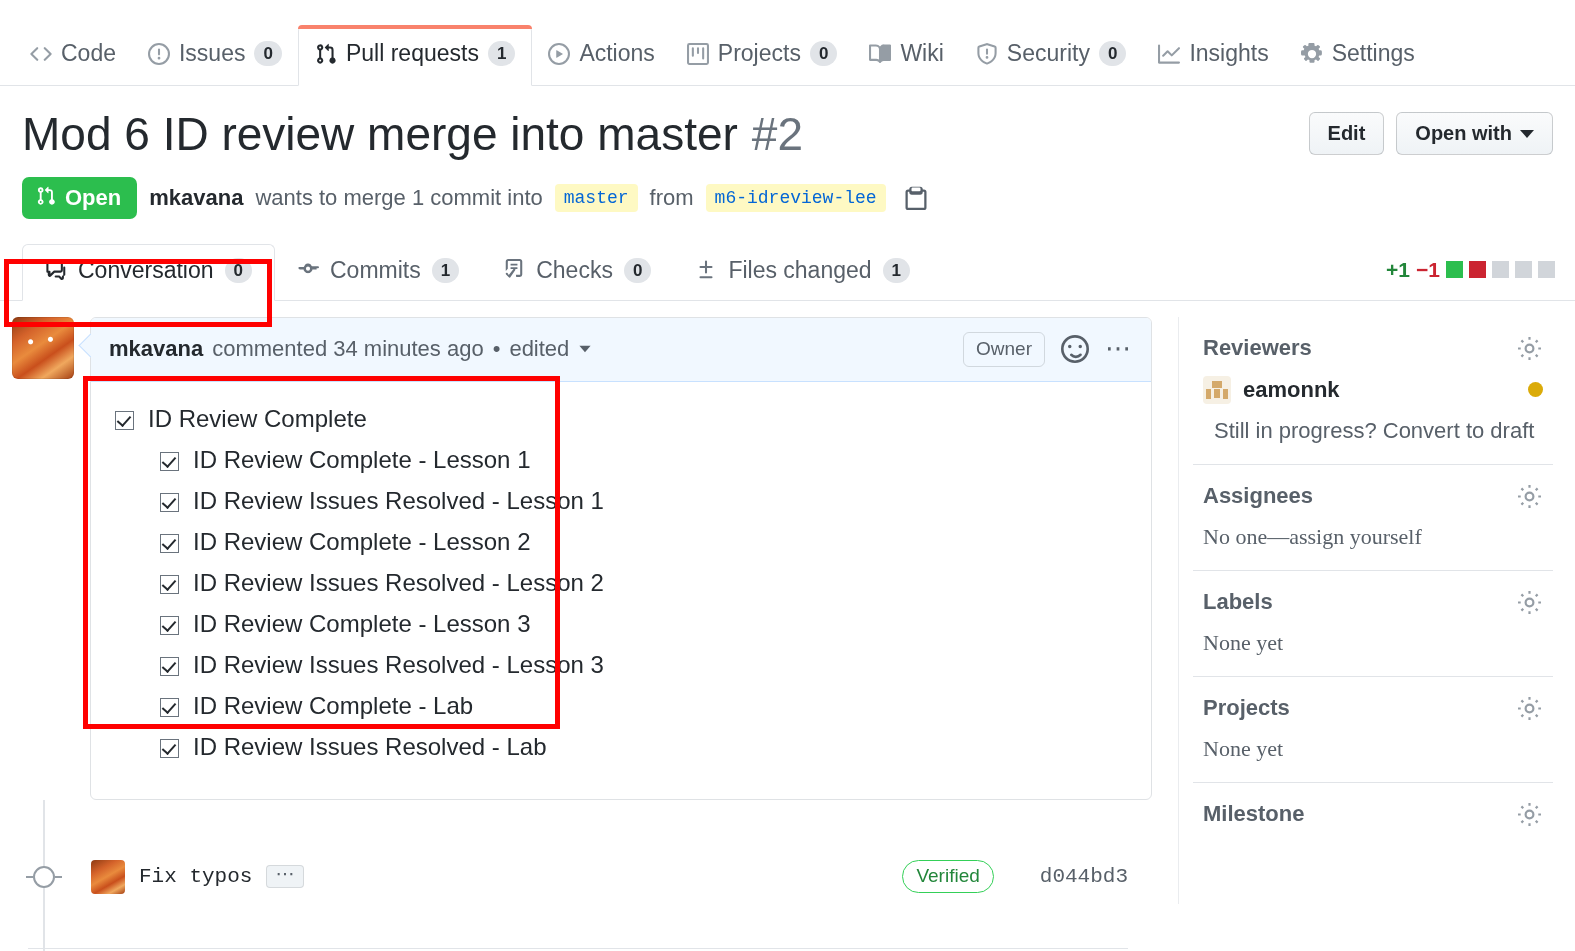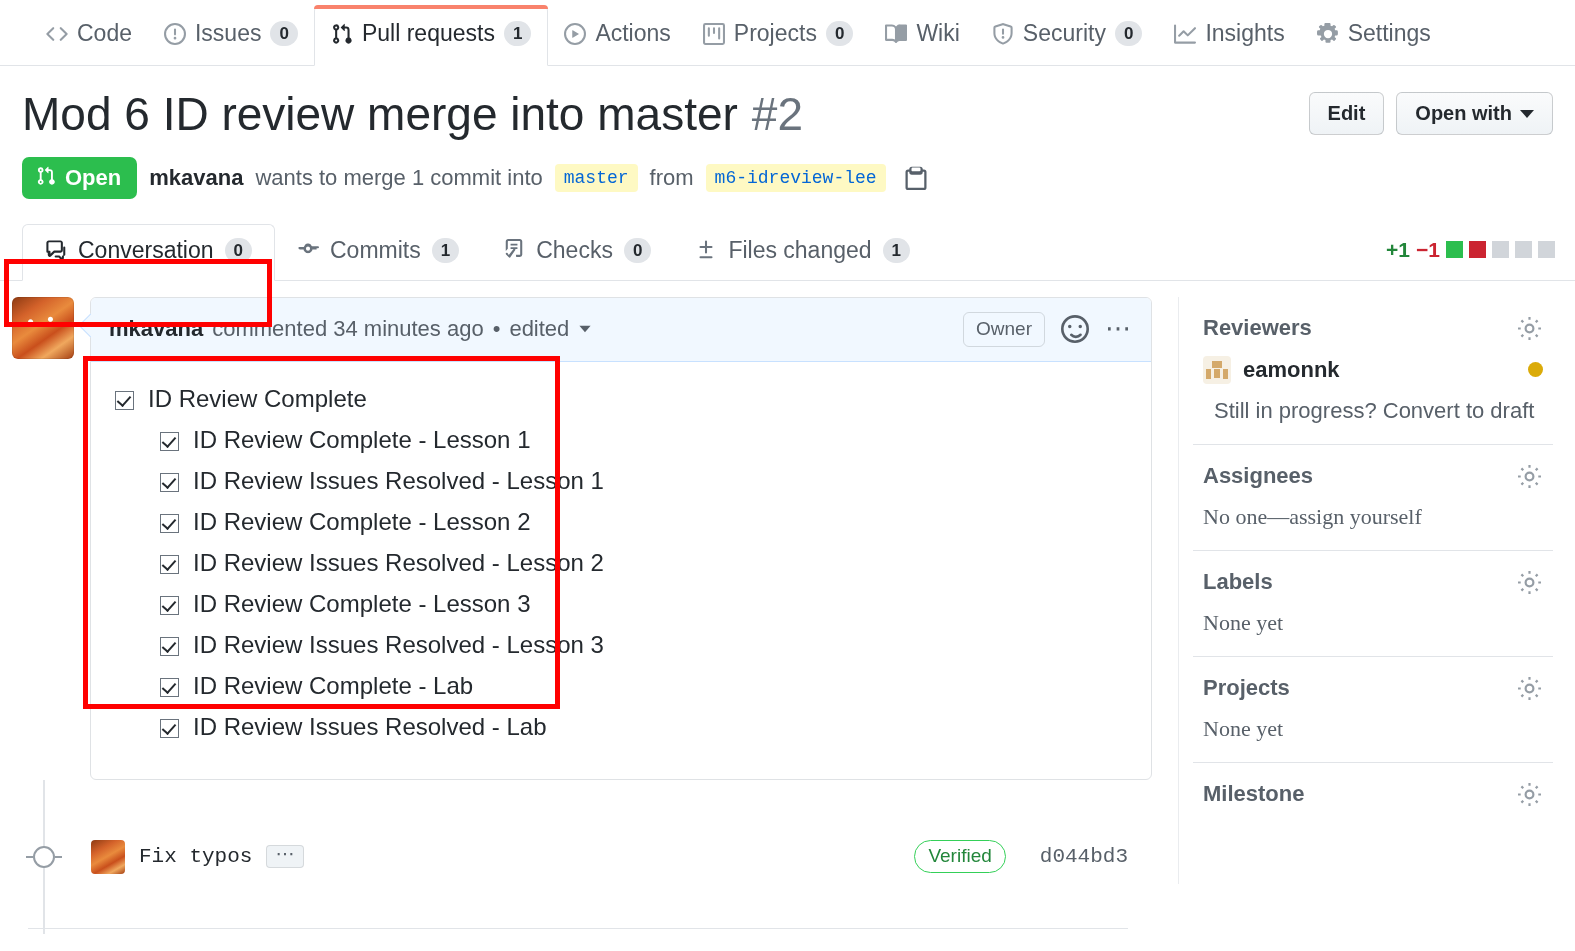--- a/index.html
+++ b/index.html
@@ -8,25 +8,25 @@
     width: 1575px; height: 951px;
     background: #ffffff;
     font-family: "Liberation Sans", sans-serif;
     color: #24292e;
     overflow: hidden;
   }
 
   
   .repo-nav {
     position: relative;
-    height: 66px;
+    height: 86px;
     border-bottom: 1px solid #e1e4e8;
     display: flex;
     align-items: flex-end;
-    padding-left: 30px;
+    padding-left: 14px;
   }
   .nav-item {
     display: flex;
     align-items: center;
     gap: 9px;
     padding: 0 16px 18px 16px;
     font-size: 23px;
     color: #586069;
     cursor: pointer;
     position: relative;
@@ -350,21 +350,21 @@
     font-size: 19px;
     letter-spacing: 1px;
     color: #586069;
     line-height: .7;
     cursor: pointer;
   }
   .commit-right {
     margin-left: auto;
     display: flex;
     align-items: center;
-    gap: 34px;
+    gap: 46px;
     padding-right: 24px;
   }
   .verified {
     border: 1px solid #34d058;
     color: #22863a;
     border-radius: 20px;
     font-size: 19px;
     padding: 4px 13px;
     line-height: 1.2;
   }

